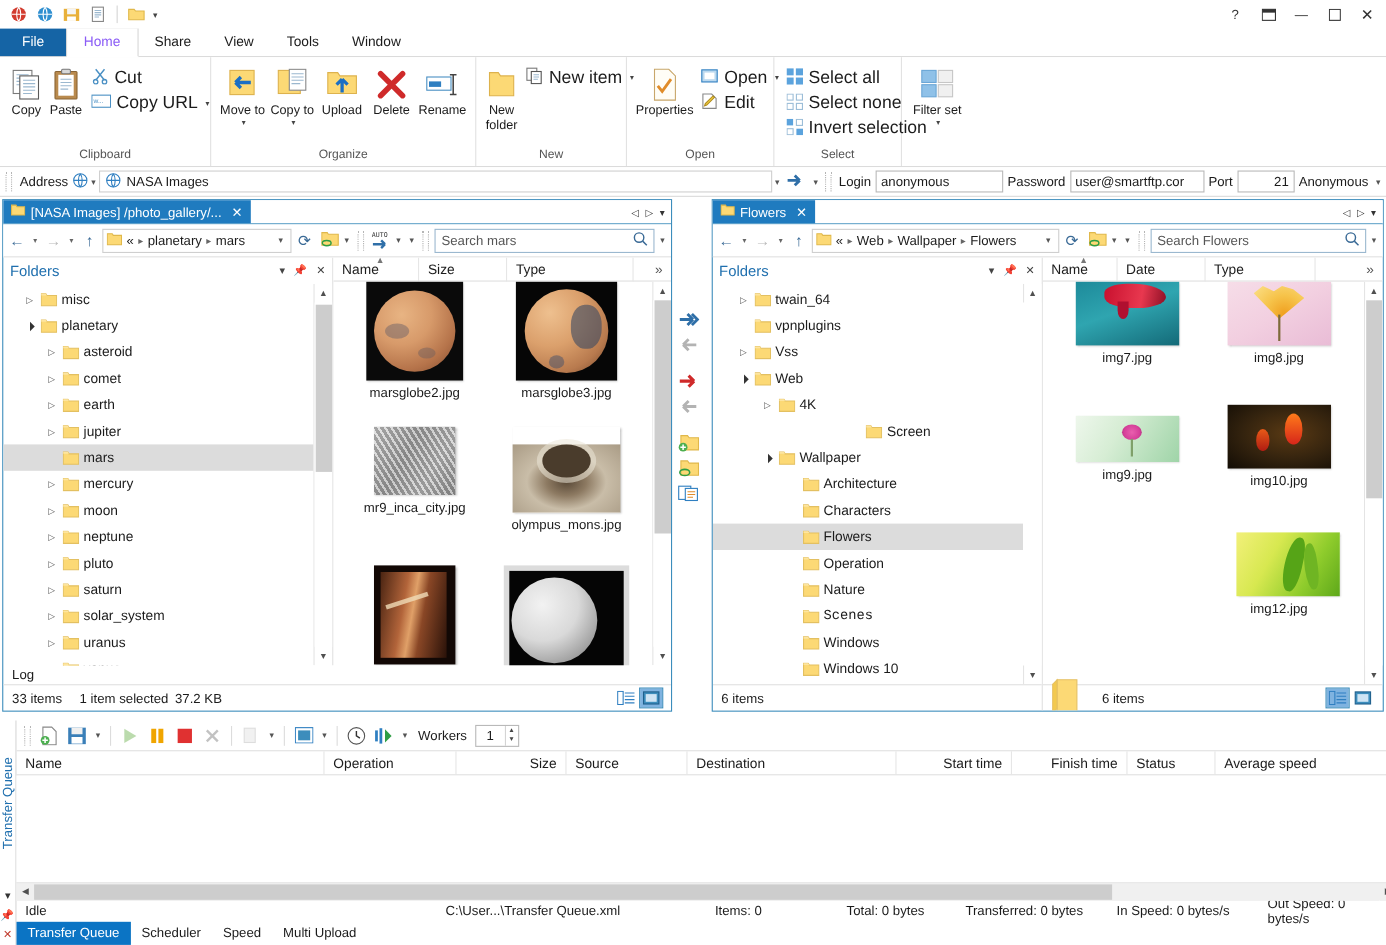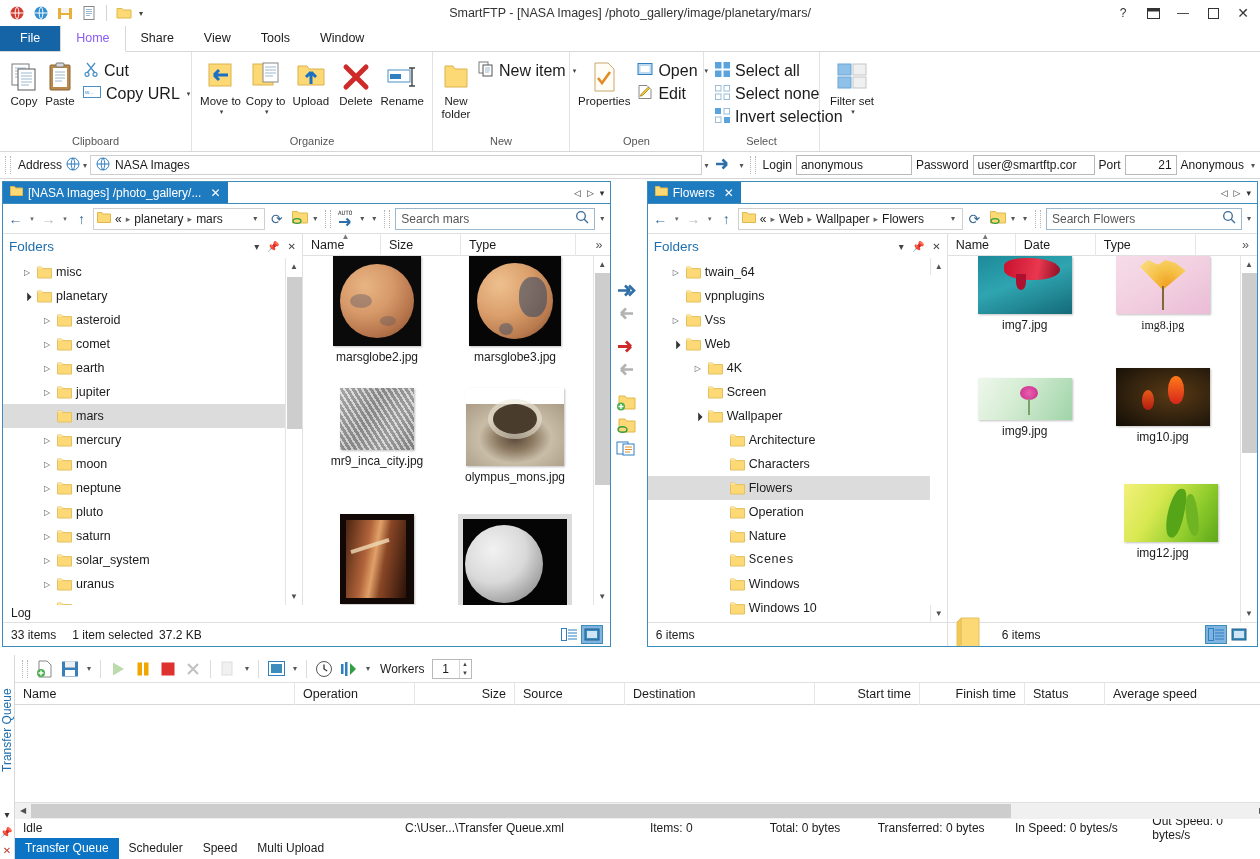--- a/index.html
+++ b/index.html
@@ -222,21 +222,20 @@
           </svg>
       </div>
       <div class="qat-sep"></div>
       <div class="qat-btn">
         <svg width="16" height="16" viewBox="0 0 16 16">
             <path d="M1 3.5h5l1.2 1.5H15v8H1z" fill="#fcd975" stroke="#e0b84b"></path>
           </svg>
       </div>
       <div class="qat-caret">▾</div>
     </div>
-    <div class="title-text">SmartFTP - [NASA Images] /photo_gallery/image/planetary/mars/</div>
     <div class="wincontrols">
       <div class="wc">?</div>
       <div class="wc">
         <svg width="13" height="13" viewBox="0 0 13 13">
             <rect x="0.5" y="1.5" width="12" height="10" fill="none" stroke="#333"></rect>
             <rect x="0.5" y="1.5" width="12" height="3" fill="#333"></rect>
           </svg>
       </div>
       <div class="wc">—</div>
       <div class="wc">
@@ -1035,21 +1034,21 @@
                 <div class="trow" style="padding-left: 44px;">
                   <span class="arr">▷</span>
                   <span style="display: flex;">
                     <svg width="15" height="13" viewBox="0 0 15 13">
                       <path d="M0.5 1h4.2l1 1.6h8.8V12H0.5z" fill="#fcd975" stroke="#e3c061"></path>
                       <path d="M0.5 1h4.2l1 1.6h-5.2z" fill="#fde5a0"></path>
                     </svg>
                   </span>
                   <span>4K</span>
                 </div>
-                <div class="trow" style="padding-left: 44px;">
+                <div class="trow" style="padding-left: 44px; justify-content: center;">
                   <span class="arr"></span>
                   <span style="display: flex;">
                     <svg width="15" height="13" viewBox="0 0 15 13">
                       <path d="M0.5 1h4.2l1 1.6h8.8V12H0.5z" fill="#fcd975" stroke="#e3c061"></path>
                       <path d="M0.5 1h4.2l1 1.6h-5.2z" fill="#fde5a0"></path>
                     </svg>
                   </span>
                   <span>Screen</span>
                 </div>
                 <div class="trow" style="padding-left: 44px;">
@@ -1171,21 +1170,21 @@
             <div class="thumbgrid" id="right-thumbs">
                 <div class="thumb" style="left: 22px; top: 0px; width: 110px;">
                   <div class="imgbox">
                     <div style="width:94px;height:58px;background:linear-gradient(160deg,#1d8a9a 0%,#2fa5b0 45%,#146a78 100%);position:relative;overflow:hidden">
                       <div style="position:absolute;left:26px;top:2px;width:56px;height:22px;background:linear-gradient(100deg,#c8102e,#e8384f 60%,#8c0f25);border-radius:40% 60% 50% 50%"></div>
                       <div style="position:absolute;left:38px;top:18px;width:10px;height:16px;background:#b01030;border-radius:0 0 60% 60%"></div>
                     </div>
                   </div>
                   <div class="cap">img7.jpg</div>
                 </div>
-                <div class="thumb" style="left: 160px; top: 0px; width: 110px; font-family: Liberation Serif, serif;">
+                <div class="thumb" style="left: 160px; top: 0px; width: 110px;">
                   <div class="imgbox">
                     <div style="width:94px;height:58px;background:linear-gradient(150deg,#f6dde8 0%,#f2cfe0 50%,#e9bcd6 100%);position:relative;overflow:hidden">
                       <div style="position:absolute;left:24px;top:4px;width:46px;height:30px;background:radial-gradient(circle at 60% 85%, #f0a020 0%, #f6c34a 45%, #fbe089 100%);clip-path:polygon(50% 100%,0 22%,18% 0,40% 16%,56% 0,78% 10%,100% 36%)"></div>
                       <div style="position:absolute;left:46px;top:30px;width:2px;height:24px;background:#7d6a3a"></div>
                     </div>
                   </div>
                   <div class="cap">img8.jpg</div>
                 </div>
                 <div class="thumb" style="left: 22px; top: 122px; width: 110px;">
                   <div class="imgbox">

